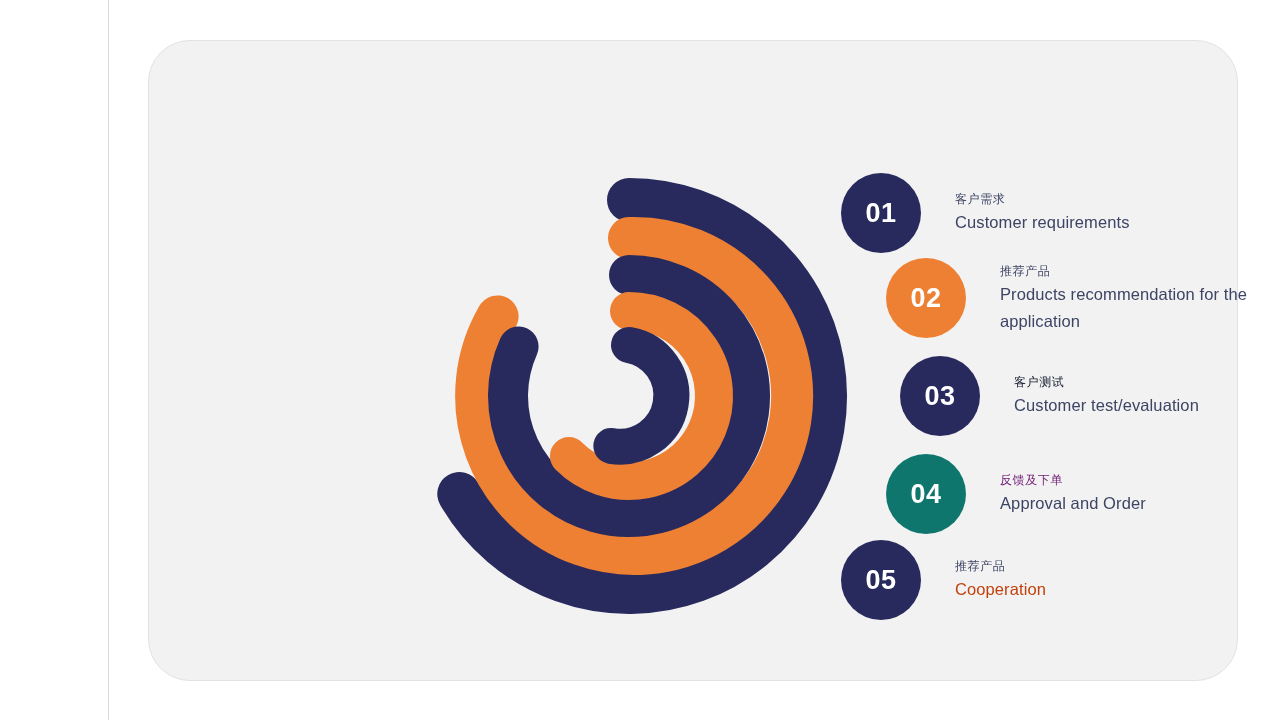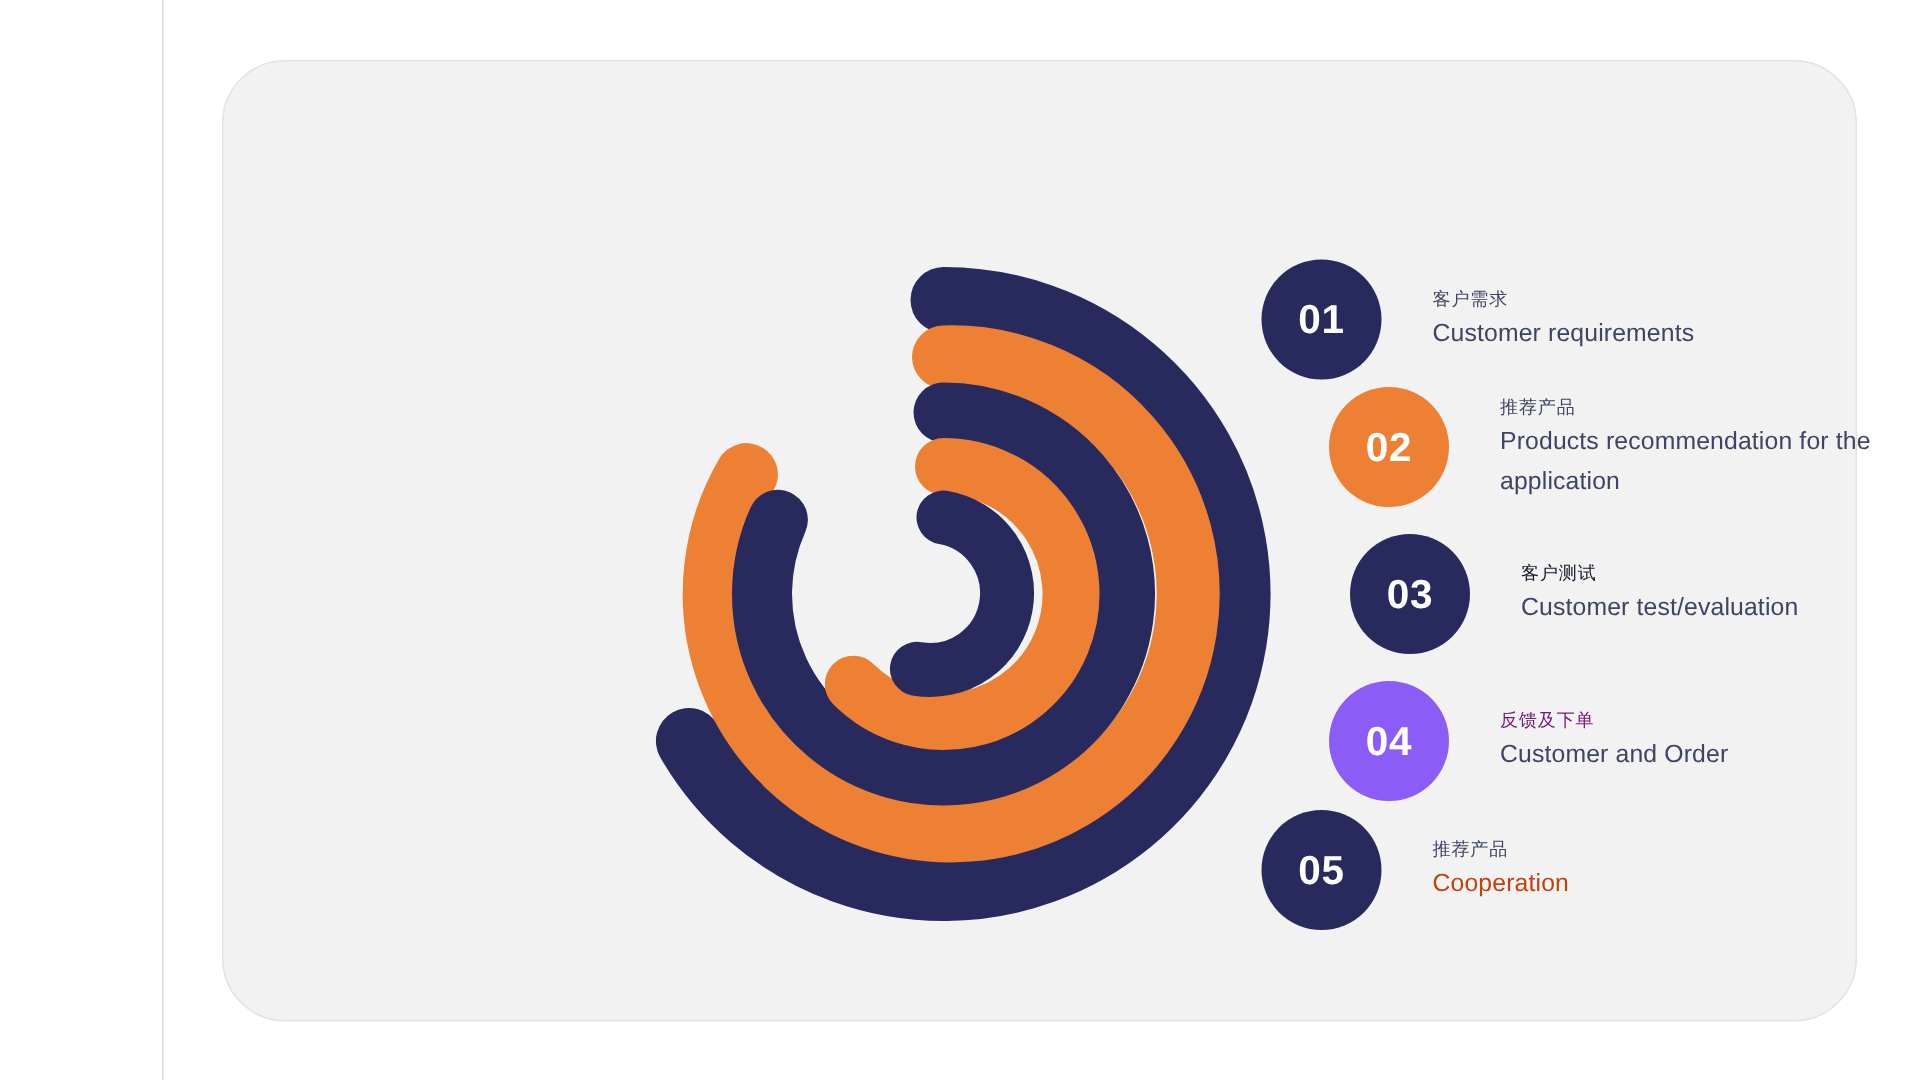--- a/index.html
+++ b/index.html
@@ -165,26 +165,26 @@
         <div class="step-badge navy" style="background: rgb(40, 42, 94);">
           <span>03</span>
         </div>
         <div class="step-text">
           <div class="step-cn" style="color: #0f172a;">客户测试</div>
           <div class="step-en" style="color: rgb(61, 68, 100);">Customer test/evaluation</div>
         </div>
       </div>
 
       <div class="step" style="left:57px; top:293px;">
-        <div class="step-badge orange" style="background: #8b5cf6;">
+        <div class="step-badge orange" style="background: #0f766e;">
           <span>04</span>
         </div>
         <div class="step-text">
           <div class="step-cn" style="color: #701a75;">反馈及下单</div>
-          <div class="step-en" style="color: rgb(61, 68, 100);">Customer and Order</div>
+          <div class="step-en" style="color: rgb(61, 68, 100);">Approval and Order</div>
         </div>
       </div>
 
       <div class="step" style="left:12px; top:379px;">
         <div class="step-badge navy" style="background: rgb(40, 42, 94); justify-content: center;">
           <span>05</span>
         </div>
         <div class="step-text">
           <div class="step-cn" style="color: rgb(61, 68, 100);">推荐产品</div>
           <div class="step-en" style="color: #c2410c;">Cooperation</div>

